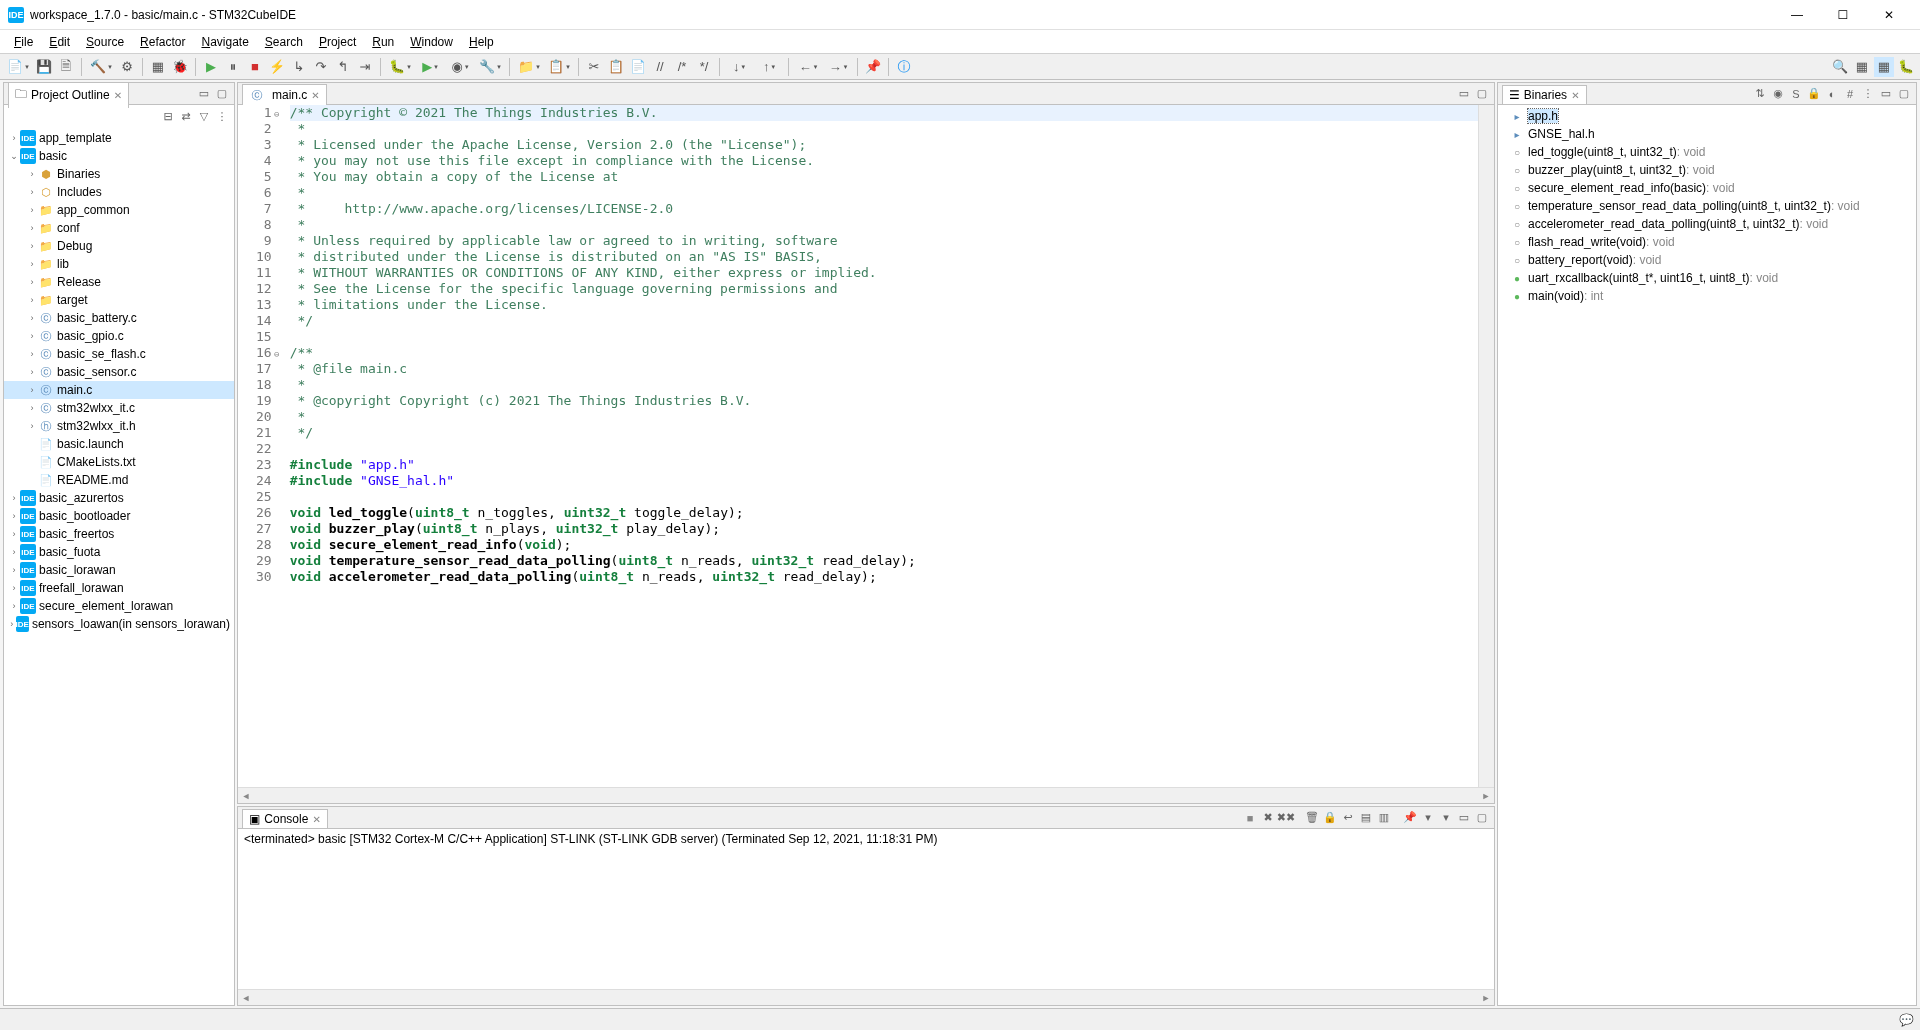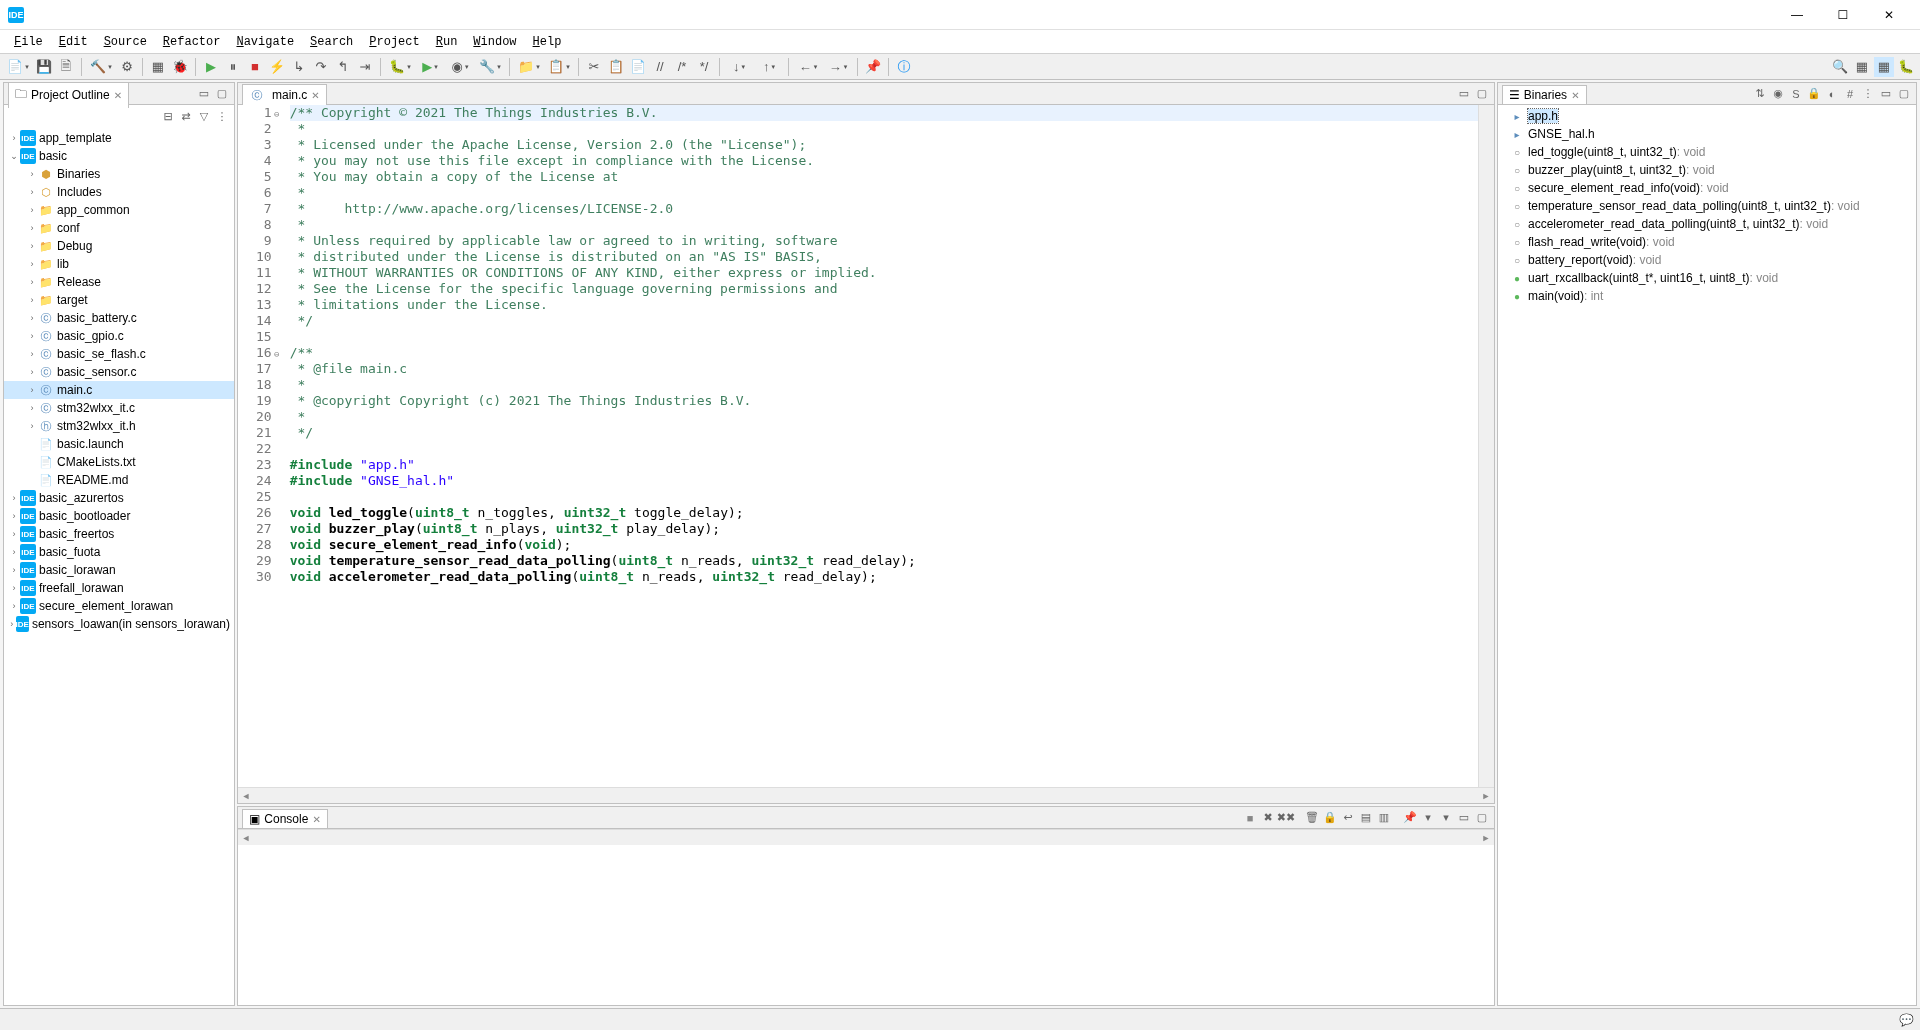--- a/index.html
+++ b/index.html
@@ -3,21 +3,21 @@
 <meta charset="utf-8">
 <style>
 * { box-sizing: border-box; margin: 0; padding: 0; }
 body { font-family: "Segoe UI", Tahoma, sans-serif; font-size: 12px; background: #f5f5f5; color: #000; height: 1030px; width: 1920px; overflow: hidden; display: flex; flex-direction: column; }
 .titlebar { height: 30px; background: #fff; display: flex; align-items: center; padding: 0 8px; border-bottom: 1px solid #e0e0e0; }
 .titlebar .app-icon { width: 16px; height: 16px; background: #03a9f4; border-radius: 2px; margin-right: 6px; display: flex; align-items: center; justify-content: center; font-size: 9px; font-weight: bold; color: #fff; }
 .titlebar .title { flex: 1; }
 .win-controls { display: flex; gap: 0; margin-left: auto; }
 .win-btn { width: 46px; height: 30px; display: flex; align-items: center; justify-content: center; cursor: pointer; }
 .menubar { height: 24px; background: #fff; display: flex; align-items: center; padding: 0 6px; border-bottom: 1px solid #d0d0d0; }
-.menu-item { padding: 2px 8px; cursor: pointer; font-family: Liberation Mono, monospace; }
+.menu-item { padding: 2px 8px; cursor: pointer; }
 .menu-item u { text-decoration: underline; }
 .toolbar { height: 26px; background: #f0f0f0; border-bottom: 1px solid #c0c0c0; display: flex; align-items: center; padding: 0 4px; gap: 2px; }
 .tbtn { width: 20px; height: 20px; display: flex; align-items: center; justify-content: center; cursor: pointer; font-size: 13px; color: #555; }
 .tbtn.dd { width: 28px; position: relative; }
 .tbtn.dd::after { content: "▾"; font-size: 7px; margin-left: 2px; color: #555; }
 .tsep { width: 1px; height: 18px; background: #c0c0c0; margin: 0 3px; }
 .workspace { flex: 1; display: flex; min-height: 0; }
 .panel { background: #fff; border: 1px solid #c0c0c0; display: flex; flex-direction: column; }
 .left-panel { width: 232px; margin: 2px 1px 2px 3px; }
 .center-panel { flex: 1; margin: 2px 1px; display: flex; flex-direction: column; min-width: 0; }
@@ -65,20 +65,21 @@
 .hscroll { height: 16px; background: #f0f0f0; border-top: 1px solid #ddd; display: flex; align-items: center; }
 .hscroll .arr { width: 16px; text-align: center; color: #888; font-size: 9px; }
 .statusbar { height: 22px; background: #f0f0f0; border-top: 1px solid #c0c0c0; display: flex; align-items: center; padding: 0 6px; }
 .statusbar .right { margin-left: auto; display: flex; gap: 6px; }
 </style>
 </head>
 <body>
 
 <div class="titlebar">
   <div class="app-icon">IDE</div>
+  <div class="title">workspace_1.7.0 - basic/main.c - STM32CubeIDE</div>
   <div class="win-controls">
     <div class="win-btn">―</div>
     <div class="win-btn">☐</div>
     <div class="win-btn">✕</div>
   </div>
 </div>
 
 <div class="menubar" id="menubar">
     <div class="menu-item"><u>F</u>ile</div>
     <div class="menu-item"><u>E</u>dit</div>
@@ -382,20 +383,23 @@
           <div class="small-icon">▤</div>
           <div class="small-icon">▥</div>
           <div style="width:6px"></div>
           <div class="small-icon">📌</div>
           <div class="small-icon">▾</div>
           <div class="small-icon">▾</div>
           <div class="small-icon">▭</div>
           <div class="small-icon">▢</div>
         </div>
       </div>
+      <div class="console-body">
+        <div>&lt;terminated&gt; basic [STM32 Cortex-M C/C++ Application] ST-LINK (ST-LINK GDB server) (Terminated Sep 12, 2021, 11:18:31 PM)</div>
+      </div>
       <div class="hscroll">
         <span class="arr">◄</span>
         <span style="flex:1"></span>
         <span class="arr">►</span>
       </div>
     </div>
   </div>
 
   <div class="panel right-panel">
     <div class="panel-tab">
@@ -430,21 +434,21 @@
           <span class="txt">led_toggle(uint8_t, uint32_t)</span>
           <span class="ret"> : void</span>
         </div>
         <div class="outline-row">
           <span class="oicon func">○</span>
           <span class="txt">buzzer_play(uint8_t, uint32_t)</span>
           <span class="ret"> : void</span>
         </div>
         <div class="outline-row">
           <span class="oicon func">○</span>
-          <span class="txt">secure_element_read_info(void)</span>
+          <span class="txt">secure_element_read_info(basic)</span>
           <span class="ret"> : void</span>
         </div>
         <div class="outline-row">
           <span class="oicon func">○</span>
           <span class="txt">temperature_sensor_read_data_polling(uint8_t, uint32_t)</span>
           <span class="ret"> : void</span>
         </div>
         <div class="outline-row">
           <span class="oicon func">○</span>
           <span class="txt">accelerometer_read_data_polling(uint8_t, uint32_t)</span>

